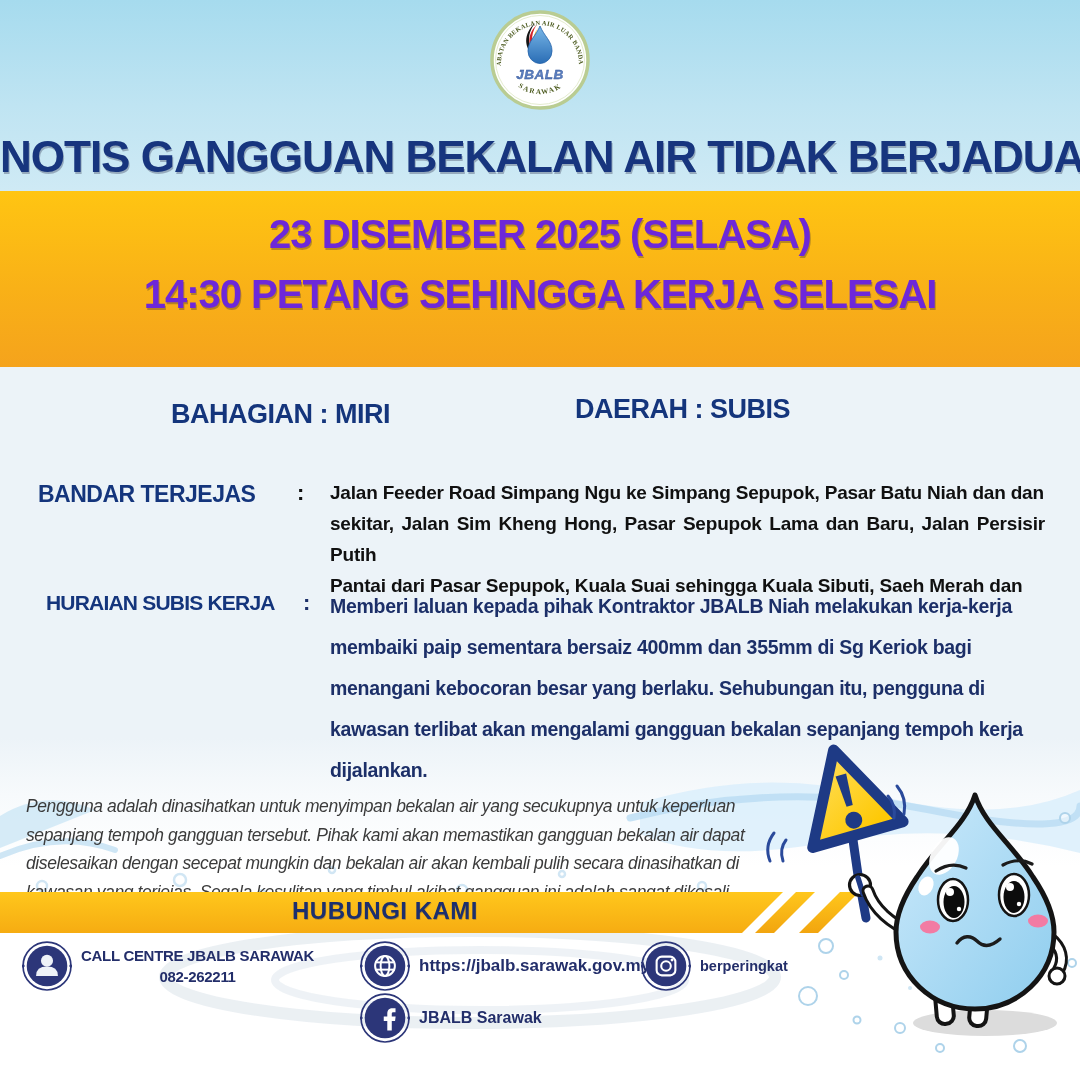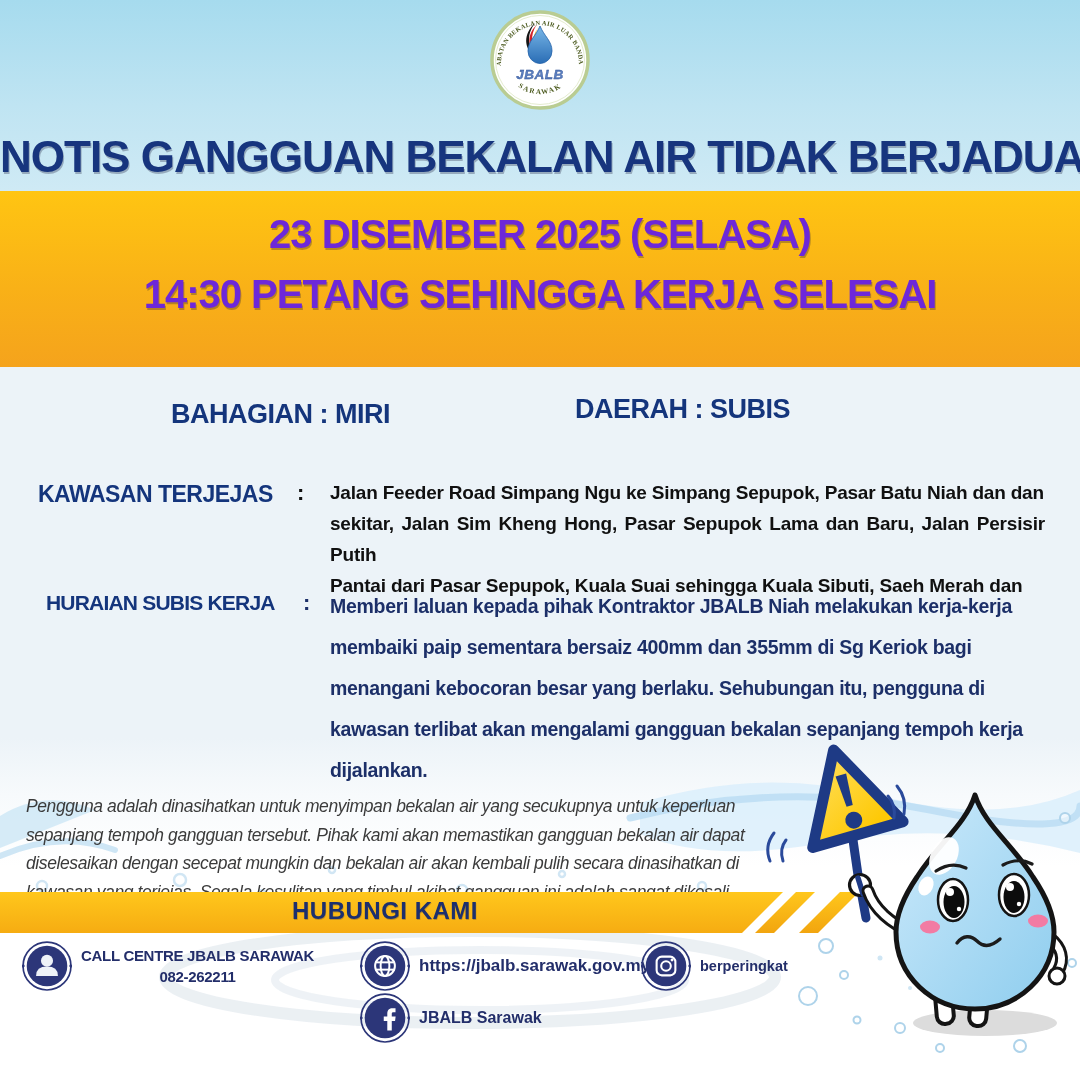--- a/index.html
+++ b/index.html
@@ -125,21 +125,21 @@
     <text x="50" y="69" text-anchor="middle" font-size="13.5" font-weight="bold" font-style="italic" font-family="Liberation Sans,sans-serif" fill="#5b7fc0" stroke="#2d4f92" stroke-width="0.35" letter-spacing="0.5">JBALB</text>
   </svg>
 
   <div class="title">NOTIS GANGGUAN BEKALAN AIR TIDAK BERJADUAL</div>
   <div class="date-line date-1">23 DISEMBER 2025 (SELASA)</div>
   <div class="date-line date-2">14:30 PETANG SEHINGGA KERJA SELESAI</div>
 
   <div class="region region-bahagian">BAHAGIAN : MIRI</div>
   <div class="region region-daerah">DAERAH : SUBIS</div>
 
-  <div class="sec-label lbl-kawasan">KAWASAN TERJEJAS</div>
+  <div class="sec-label lbl-kawasan">BANDAR TERJEJAS</div>
   <div class="colon colon-1">:</div>
   <div class="kawasan-text">
     <div class="ln">Jalan Feeder Road Simpang Ngu ke Simpang Sepupok, Pasar Batu Niah dan dan</div>
     <div class="ln just">sekitar, Jalan Sim Kheng Hong, Pasar Sepupok Lama dan Baru, Jalan Persisir</div>
     <div class="ln">Putih</div>
     <div class="ln">Pantai dari Pasar Sepupok, Kuala Suai sehingga Kuala Sibuti, Saeh Merah dan</div>
   </div>
 
   <div class="sec-label lbl-huraian">HURAIAN SUBIS KERJA</div>
   <div class="colon colon-2">:</div>

